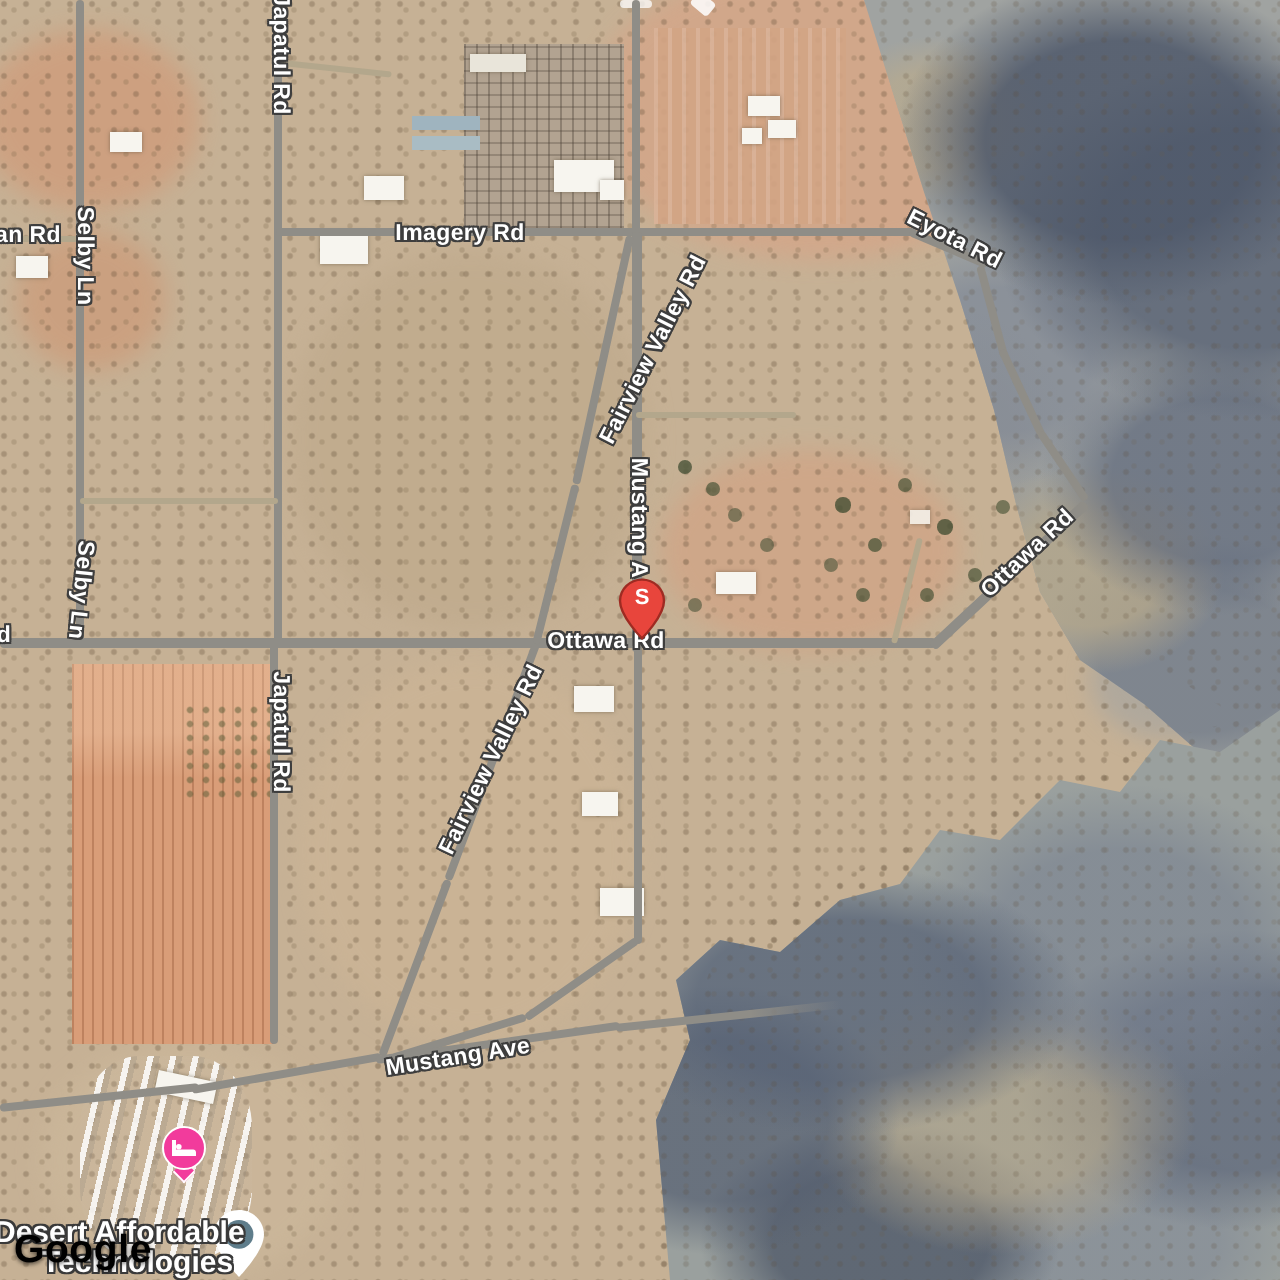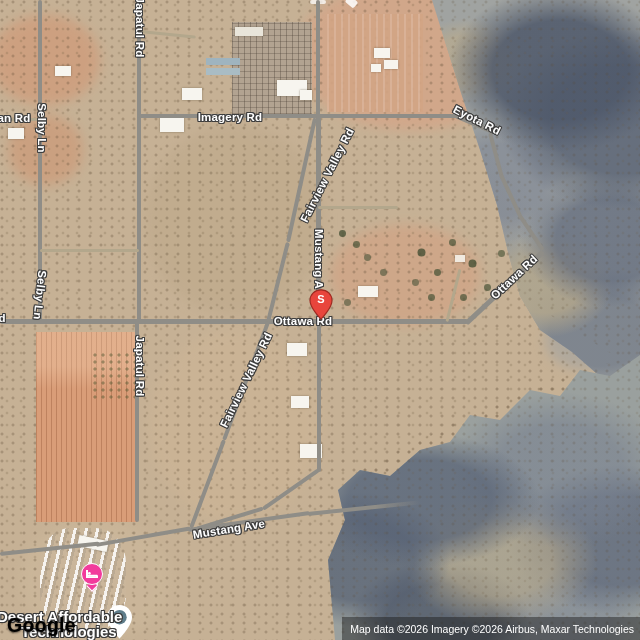--- a/index.html
+++ b/index.html
@@ -179,17 +179,14 @@
       <circle cx="13.5" cy="13.2" r="7.2" fill="#5F7D8B"></circle>
     </svg>
   </div>
 
   <div class="poiText" style="left:-3px;top:608px">Desert Affordable</div>
   <div class="poiText" style="left:21px;top:623px">Technologies</div>
 
   <div style="left:7px;top:614px;font-size:19.5px;font-weight:700;color:#000000;letter-spacing:0.3px;
               text-shadow:0 1px 2px rgba(0,0,0,.45), 0 0 2px rgba(0,0,0,.3);">Google</div>
 
-  <div style="right:0;bottom:0;background:rgba(25,25,25,.45);padding:2px 6px 3px 8px;">
-    <span style="position:static;color:#fff;font-size:10.5px;white-space:nowrap">Map data ©2026 Imagery ©2026 Airbus, Maxar Technologies</span>
-  </div>
 
 </div>
 
 </body></html>

